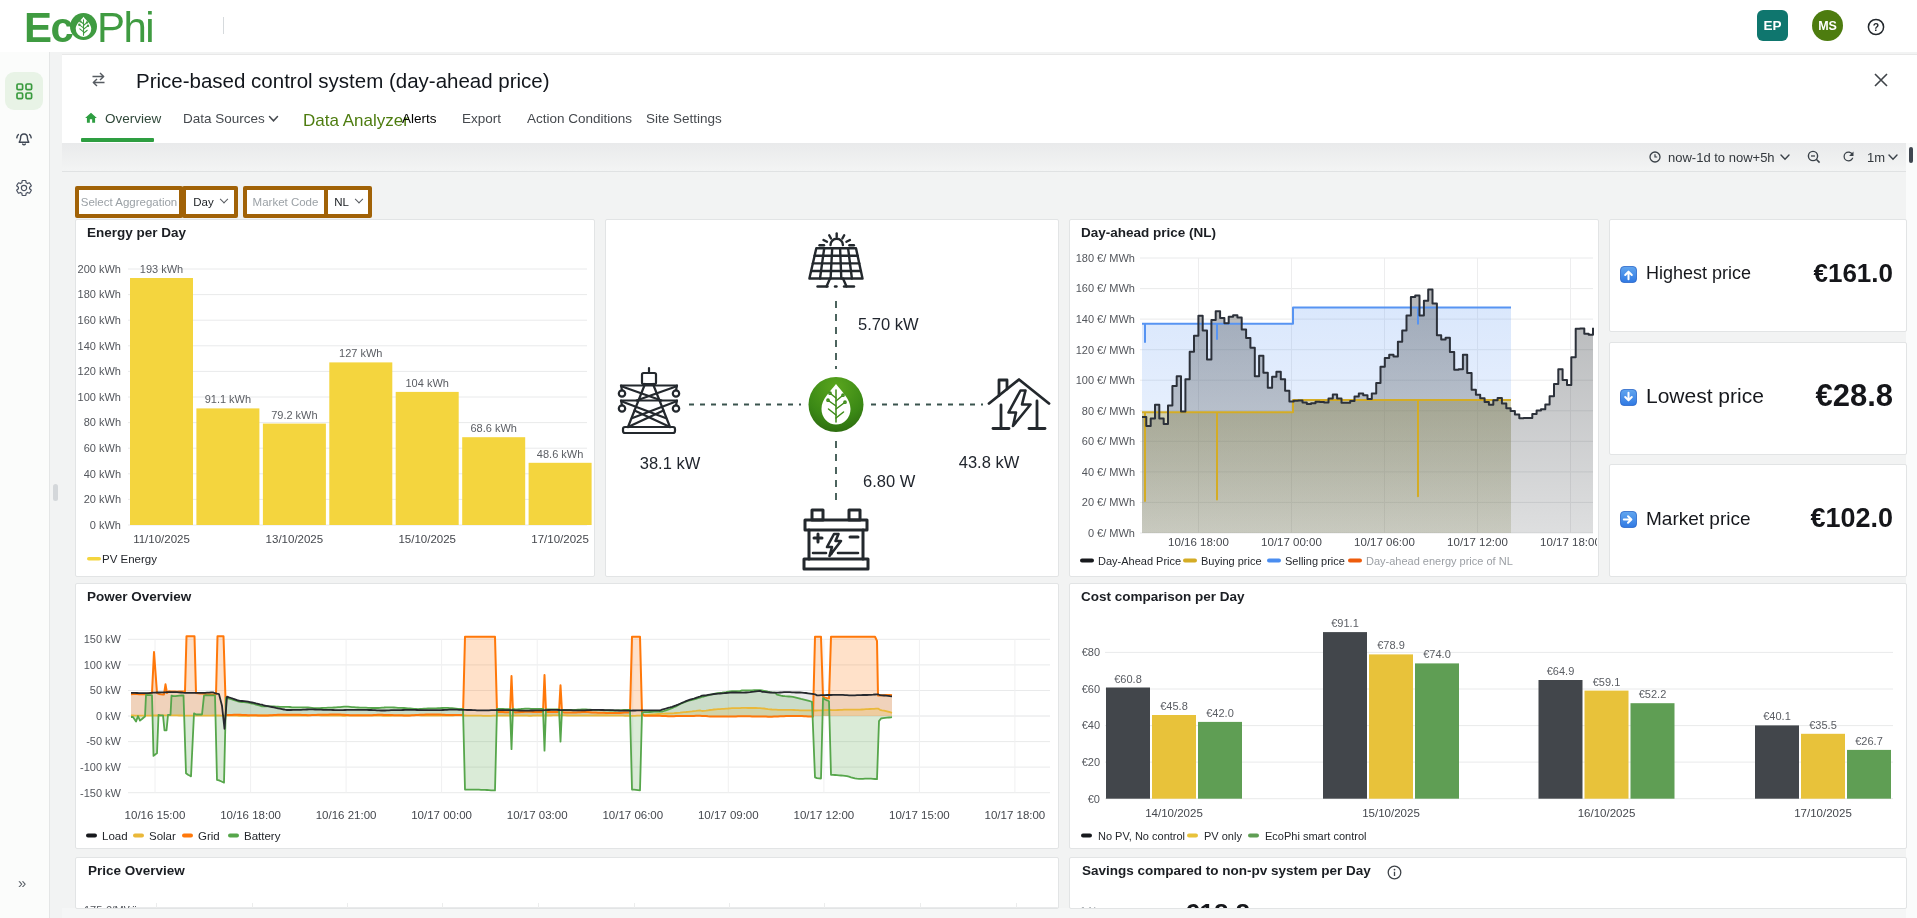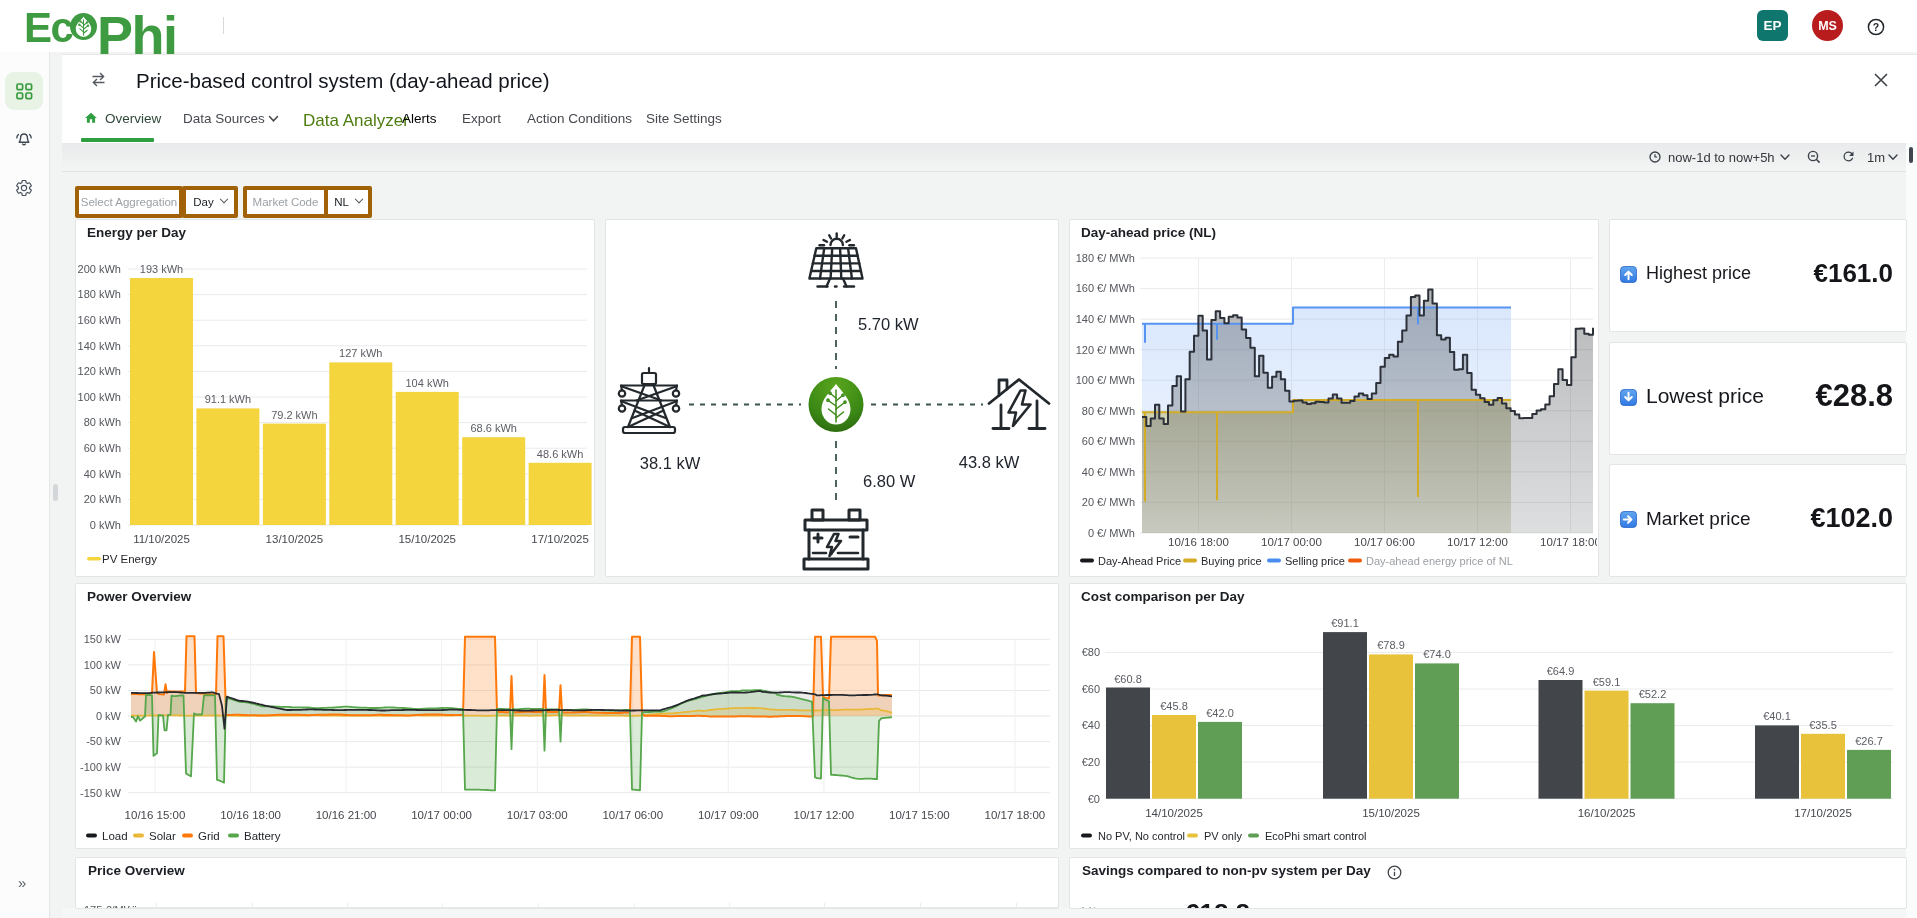--- a/index.html
+++ b/index.html
@@ -3,41 +3,41 @@
 .abs{position:absolute}
 .card{position:absolute;background:#fff;border:1px solid #e2e4e5;border-radius:2px}
 .btn{position:absolute;height:24px;background:#fff;border:4px solid #a16207;border-radius:2px;font-size:11.5px;display:flex;align-items:center;justify-content:center;gap:4px;white-space:nowrap}
 .chev{width:5px;height:5px;border-right:1.3px solid #55595e;border-bottom:1.3px solid #55595e;transform:rotate(45deg) translate(-2px,-2px);display:inline-block;margin-left:3px}
 </style></head><body>
 <div class="abs" style="left:0;top:0;width:1917px;height:52px;background:#fff;border-bottom:1px solid #e3e6e8"></div>
 <div class="abs" style="left:49px;top:52px;width:1868px;height:866px;background:#f2f3f3"></div>
 <div class="abs" style="left:62px;top:54px;width:1855px;height:89px;background:#fff;border-top:1px solid #e8e8e8"></div>
 <div class="abs" style="left:62px;top:908px;width:1855px;height:10px;background:#f5f6f6"></div>
 <div class="abs" style="left:24px;top:4px;font-size:42px;font-weight:700;color:#3f9b41;letter-spacing:-1.5px">Ec</div>
-<div class="abs" style="left:97px;top:4px;font-size:54px;font-weight:700;color:#3f9b41;letter-spacing:-1.5px">Phi</div>
+<div class="abs" style="left:97px;top:4px;font-size:42px;font-weight:400;color:#3f9b41;letter-spacing:-1.5px">Phi</div>
 <svg class="abs" style="left:70px;top:13px" width="27" height="27" viewBox="0 0 40 40">
       <circle cx="20" cy="20" r="20" fill="#3f9b41"></circle>
       <path d="M20,5.5 C 24,11 31.5,16 31.5,23.5 A 10.5,11 0 0 1 8.5,23.5 C 8.5,16 16,11 20,5.5 Z" fill="#fff"></path>
       <g stroke="#3f9b41" stroke-width="1.6" fill="none" stroke-linecap="round">
       <line x1="20" y1="10" x2="20" y2="33"></line>
       <line x1="20" y1="16" x2="16" y2="13"></line>
       <circle cx="15.3" cy="12.4" r="1"></circle>
       <line x1="20" y1="18.5" x2="24.5" y2="14.5"></line>
       <circle cx="25.2" cy="13.9" r="1"></circle>
       <line x1="20" y1="22" x2="14.5" y2="18"></line>
       <circle cx="13.8" cy="17.4" r="1"></circle>
       <line x1="20" y1="24" x2="26" y2="19.5"></line>
       <circle cx="26.7" cy="18.9" r="1"></circle>
       <line x1="20" y1="28" x2="14.5" y2="23.5"></line>
       <line x1="20" y1="30" x2="25.5" y2="25.5"></line>
       </g>
   </svg>
 <div class="abs" style="left:223px;top:17px;width:1px;height:17px;background:#d6dadd"></div>
 <div class="abs" style="left:1757px;top:10px;width:31px;height:31px;border-radius:6px;background:#0f766e;color:#fff;font-size:13.5px;font-weight:700;display:flex;align-items:center;justify-content:center">EP</div>
-<div class="abs" style="left:1812px;top:10px;width:31px;height:31px;border-radius:50%;background:#b91c1c;color:#fff;font-size:12.5px;font-weight:700;display:flex;align-items:center;justify-content:center">MS</div>
+<div class="abs" style="left:1812px;top:10px;width:31px;height:31px;border-radius:50%;background:#4d7c0f;color:#fff;font-size:12.5px;font-weight:700;display:flex;align-items:center;justify-content:center">MS</div>
 <svg class="abs" style="left:1867px;top:18px" width="18" height="18">
       <circle cx="9" cy="9" r="7.6" stroke="#23282d" stroke-width="1.5" fill="none"></circle>
       <text x="9" y="13" text-anchor="middle" style="font:700 10.5px 'Liberation Sans',sans-serif" fill="#23282d">?</text>
   </svg>
 <div class="abs" style="left:0;top:52px;width:49px;height:866px;background:#fbfcfb;border-right:1px solid #e4e6e6"></div>
 <div class="abs" style="left:5px;top:72px;width:38px;height:38px;border-radius:9px;background:#e8f3e6"></div>
 <svg class="abs" style="left:16px;top:83px" width="17" height="17">
       <g stroke="#3a9b3f" stroke-width="1.7" fill="none">
       <rect x="1" y="1" width="5.6" height="5.6" rx="1.2"></rect>
       <rect x="10" y="1" width="5.6" height="5.6" rx="1.2"></rect>

